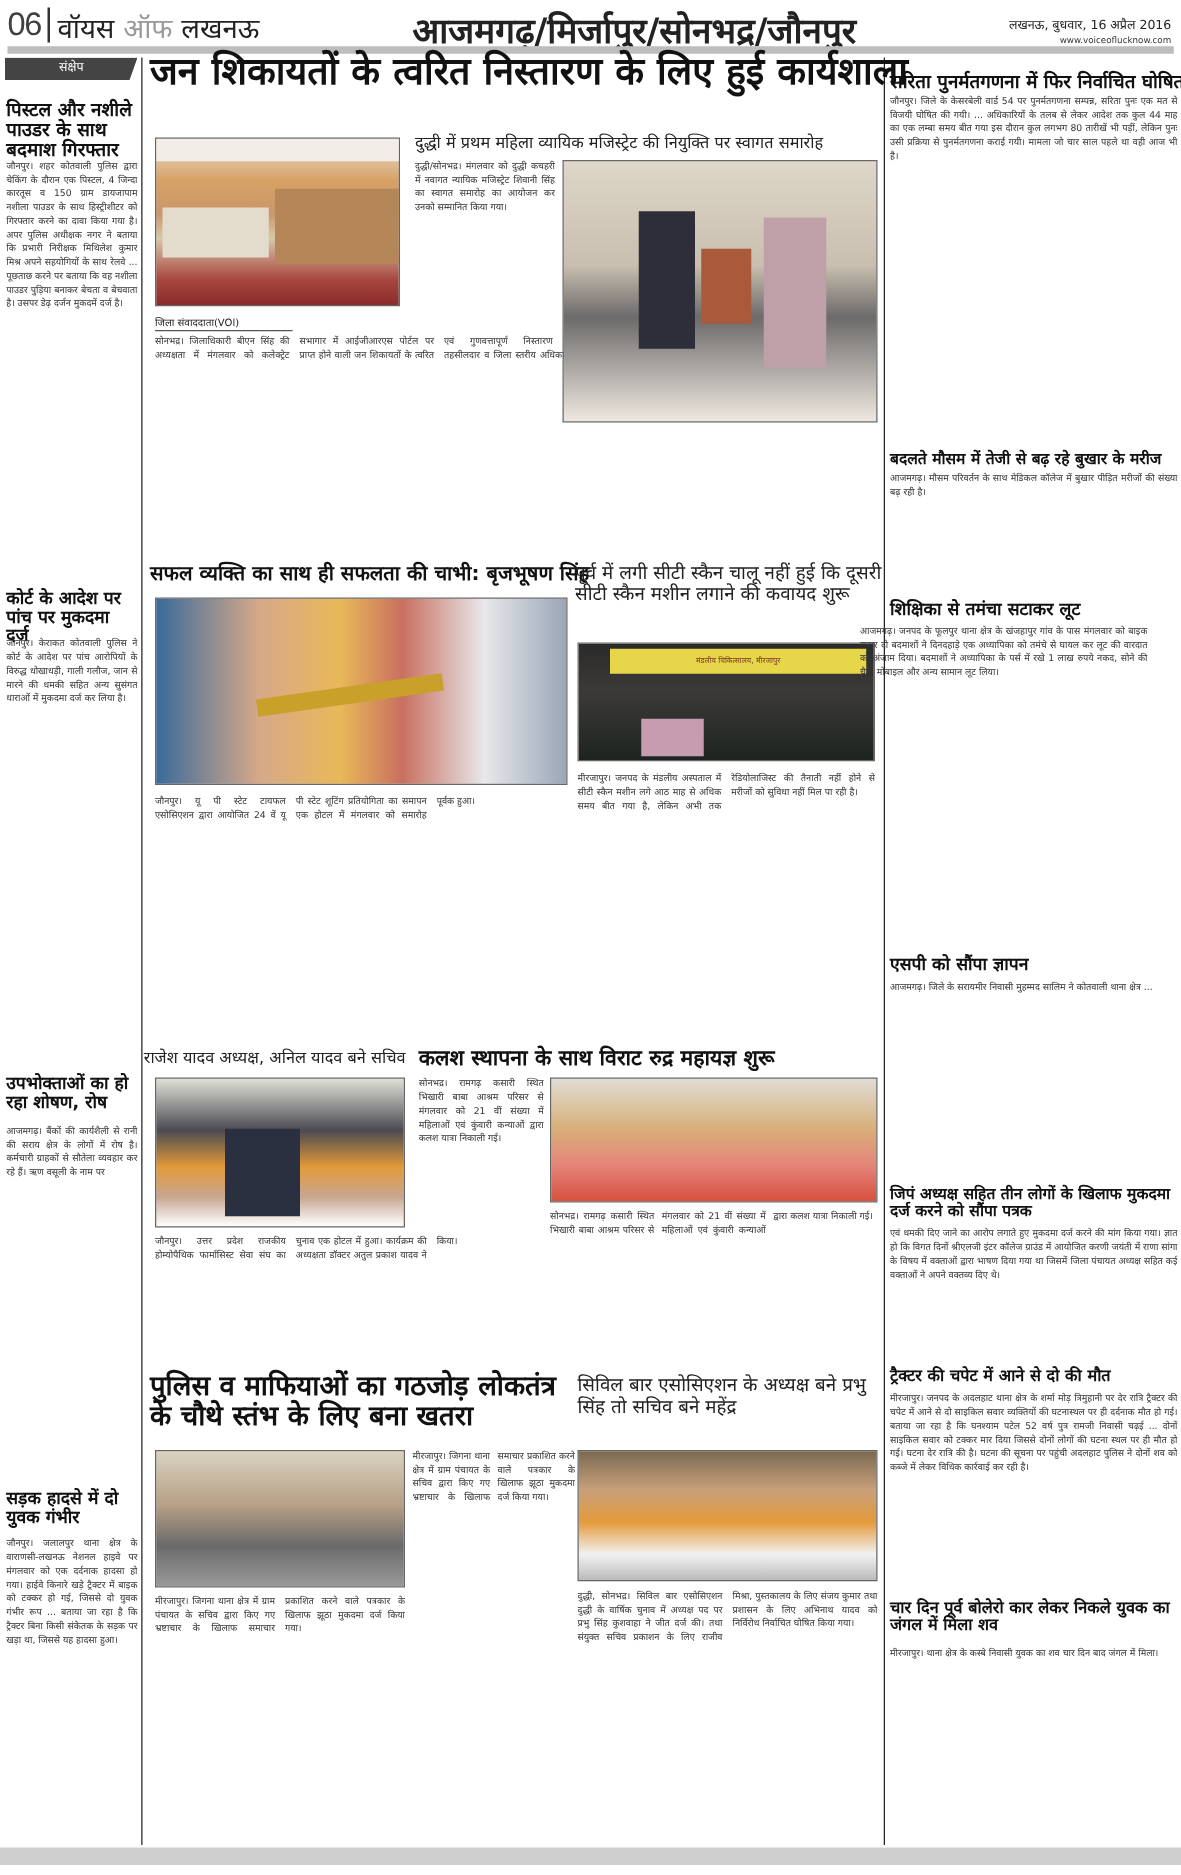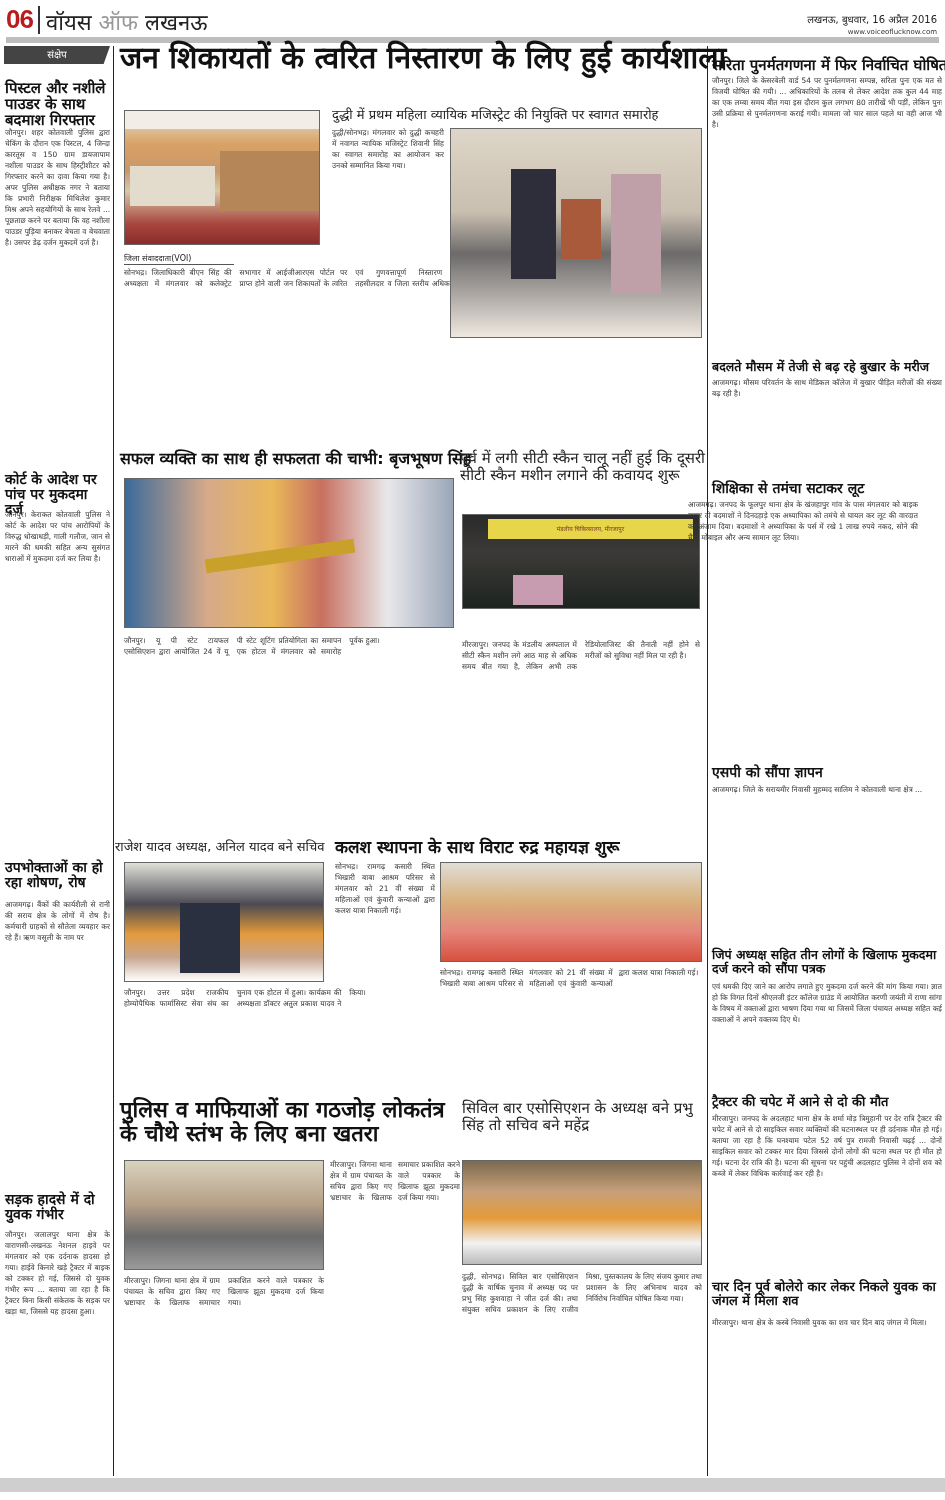--- a/index.html
+++ b/index.html
@@ -1,19 +1,19 @@
 <!DOCTYPE html>
 <html><head>
 <meta charset="utf-8">
 <style>
 *{box-sizing:border-box;margin:0;padding:0}
 body{width:945px;height:1500px;background:#fff;font-family:"DejaVu Sans",sans-serif;color:#111;overflow:hidden;position:relative}
 .abs{position:absolute}
 .masthead{left:0;top:0;width:945px;height:38px}
-.pg{left:6px;top:4px;font-size:26px;font-weight:bold;color:#b91c1c;font-family:"Liberation Sans",sans-serif;letter-spacing:-1px}
+.pg{left:6px;top:4px;font-size:26px;font-weight:normal;color:#404040;font-family:"Liberation Sans",sans-serif;letter-spacing:-1px}
 .pgsep{left:38px;top:6px;width:2px;height:28px;background:#333}
 .brand{left:46px;top:6px;font-size:22px;font-weight:normal;color:#222}
 .brand .mid{color:#999}
 .section{left:330px;top:4px;font-size:28px;font-weight:bold;color:#222;letter-spacing:0}
 .dateline{right:8px;top:12px;font-size:10px;color:#222}
 .web{right:8px;top:28px;font-size:7px;color:#333}
 .rule{height:6px;background:#bdbdbd}
 .vline{width:1px;background:#222}
 .hd{font-weight:bold;color:#111;line-height:1.08}
 .sub{color:#222;line-height:1.15}
@@ -27,20 +27,21 @@
 <body>
 
 <div class="abs masthead">
   <div class="abs pg">06</div>
   <div class="abs pgsep"></div>
   <div class="abs brand">
     <span>वॉयस</span>
     <span class="mid">ऑफ</span>
     <span>लखनऊ</span>
   </div>
+  <div class="abs section">आजमगढ़/मिर्जापुर/सोनभद्र/जौनपुर</div>
   <div class="abs dateline">लखनऊ, बुधवार, 16 अप्रैल 2016</div>
   <div class="abs web">www.voiceoflucknow.com</div>
 </div>
 <div class="abs rule" style="left:6px;top:37px;width:933px"></div>
 
 <div class="abs vline" style="left:113px;top:46px;height:1430px"></div>
 <div class="abs vline" style="left:707px;top:46px;height:1430px"></div>
 
 <div class="abs tag">संक्षेप</div>
 <div class="abs hd" style="left:5px;top:80px;width:105px;font-size:15px">पिस्टल और नशीले पाउडर के साथ बदमाश गिरफ्तार</div>
@@ -74,21 +75,21 @@
 <div class="abs photo" style="left:124px;top:478px;width:330px;height:150px;background:linear-gradient(90deg,#3a6a9a 0%,#d6a98a 25%,#e9b858 45%,#c87060 60%,#e8e8ea 80%,#9aa6b8 100%)">
   <div class="abs" style="left:80px;top:70px;width:150px;height:14px;background:#c9a02a;transform:rotate(-8deg)"></div>
 </div>
 <div class="abs body" style="left:124px;top:636px;width:330px;height:200px;column-count:3;column-gap:8px">जौनपुर। यू पी स्टेट टायफल एसोसिएशन द्वारा आयोजित 24 वें यू पी स्टेट शूटिंग प्रतियोगिता का समापन एक होटल में मंगलवार को समारोह पूर्वक हुआ।</div>
 
 <div class="abs sub" style="left:460px;top:450px;width:245px;font-size:15px">पूर्व में लगी सीटी स्कैन चालू नहीं हुई कि दूसरी सीटी स्कैन मशीन लगाने की कवायद शुरू</div>
 <div class="abs photo" style="left:462px;top:514px;width:238px;height:95px;background:linear-gradient(180deg,#2a2a2a 0%,#3c3a38 40%,#1d241f 100%)">
   <div class="abs" style="left:25px;top:4px;width:205px;height:20px;background:#e7d64a;font-size:6px;color:#7a3a20;text-align:center;line-height:20px">मंडलीय चिकित्सालय, मीरजापुर</div>
   <div class="abs" style="left:50px;top:60px;width:50px;height:30px;background:#c79bb0"></div>
 </div>
-<div class="abs body" style="left:462px;top:640px;width:238px;height:225px;column-count:2;column-gap:8px">मीरजापुर। जनपद के मंडलीय अस्पताल में सीटी स्कैन मशीन लगे आठ माह से अधिक समय बीत गया है, लेकिन अभी तक रेडियोलाजिस्ट की तैनाती नहीं होने से मरीजों को सुविधा नहीं मिल पा रही है।</div>
+<div class="abs body" style="left:462px;top:618px;width:238px;height:225px;column-count:2;column-gap:8px">मीरजापुर। जनपद के मंडलीय अस्पताल में सीटी स्कैन मशीन लगे आठ माह से अधिक समय बीत गया है, लेकिन अभी तक रेडियोलाजिस्ट की तैनाती नहीं होने से मरीजों को सुविधा नहीं मिल पा रही है।</div>
 
 <div class="abs sub" style="left:115px;top:840px;width:210px;font-size:13px;white-space:nowrap">राजेश यादव अध्यक्ष, अनिल यादव बने सचिव</div>
 <div class="abs photo" style="left:124px;top:862px;width:200px;height:120px;background:linear-gradient(180deg,#dfe0d8 0%,#4c4a52 35%,#e39a3a 60%,#c7a690 80%,#fff 100%)">
   <div class="abs" style="left:55px;top:40px;width:60px;height:70px;background:#2b3040"></div>
 </div>
 <div class="abs body" style="left:124px;top:988px;width:330px;height:90px;column-count:3;column-gap:8px">जौनपुर। उत्तर प्रदेश राजकीय होम्योपैथिक फार्मासिस्ट सेवा संघ का चुनाव एक होटल में हुआ। कार्यक्रम की अध्यक्षता डॉक्टर अतुल प्रकाश यादव ने किया।</div>
 
 <div class="abs hd" style="left:335px;top:838px;width:370px;font-size:17px;white-space:nowrap">कलश स्थापना के साथ विराट रुद्र महायज्ञ शुरू</div>
 <div class="abs body" style="left:335px;top:862px;width:100px;height:220px">सोनभद्र। रामगढ़ कसारी स्थित भिखारी बाबा आश्रम परिसर से मंगलवार को 21 वीं संख्या में महिलाओं एवं कुंवारी कन्याओं द्वारा कलश यात्रा निकाली गई।</div>
 <div class="abs photo" style="left:440px;top:862px;width:262px;height:100px;background:linear-gradient(180deg,#e0ddd6 0%,#d8b07a 40%,#e5857a 70%,#d6503f 100%)"></div>

